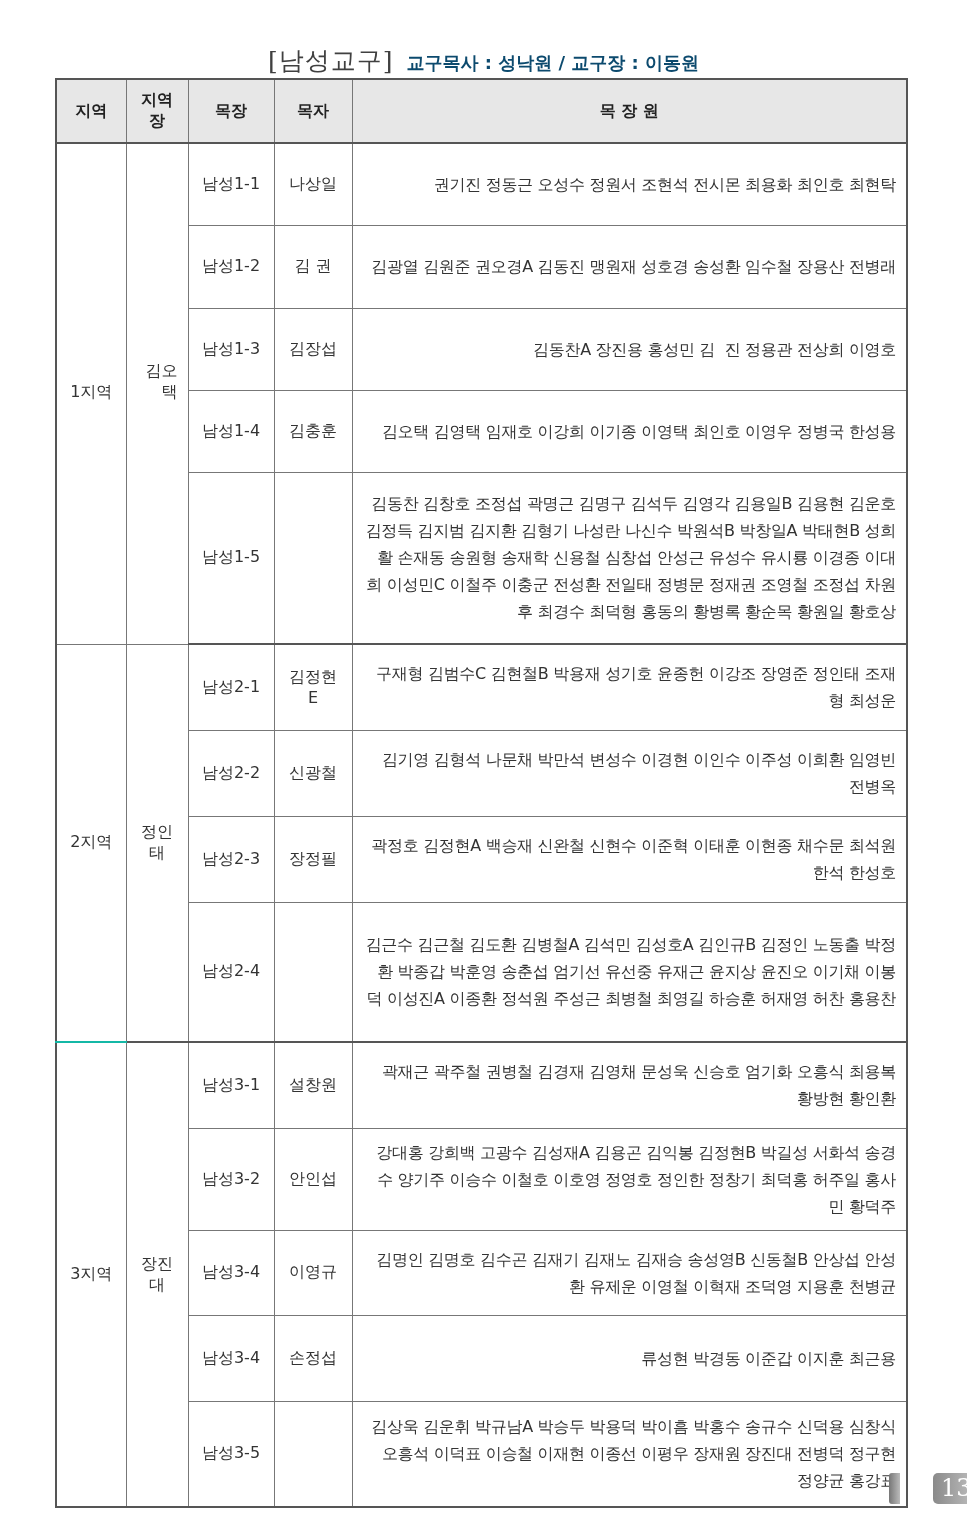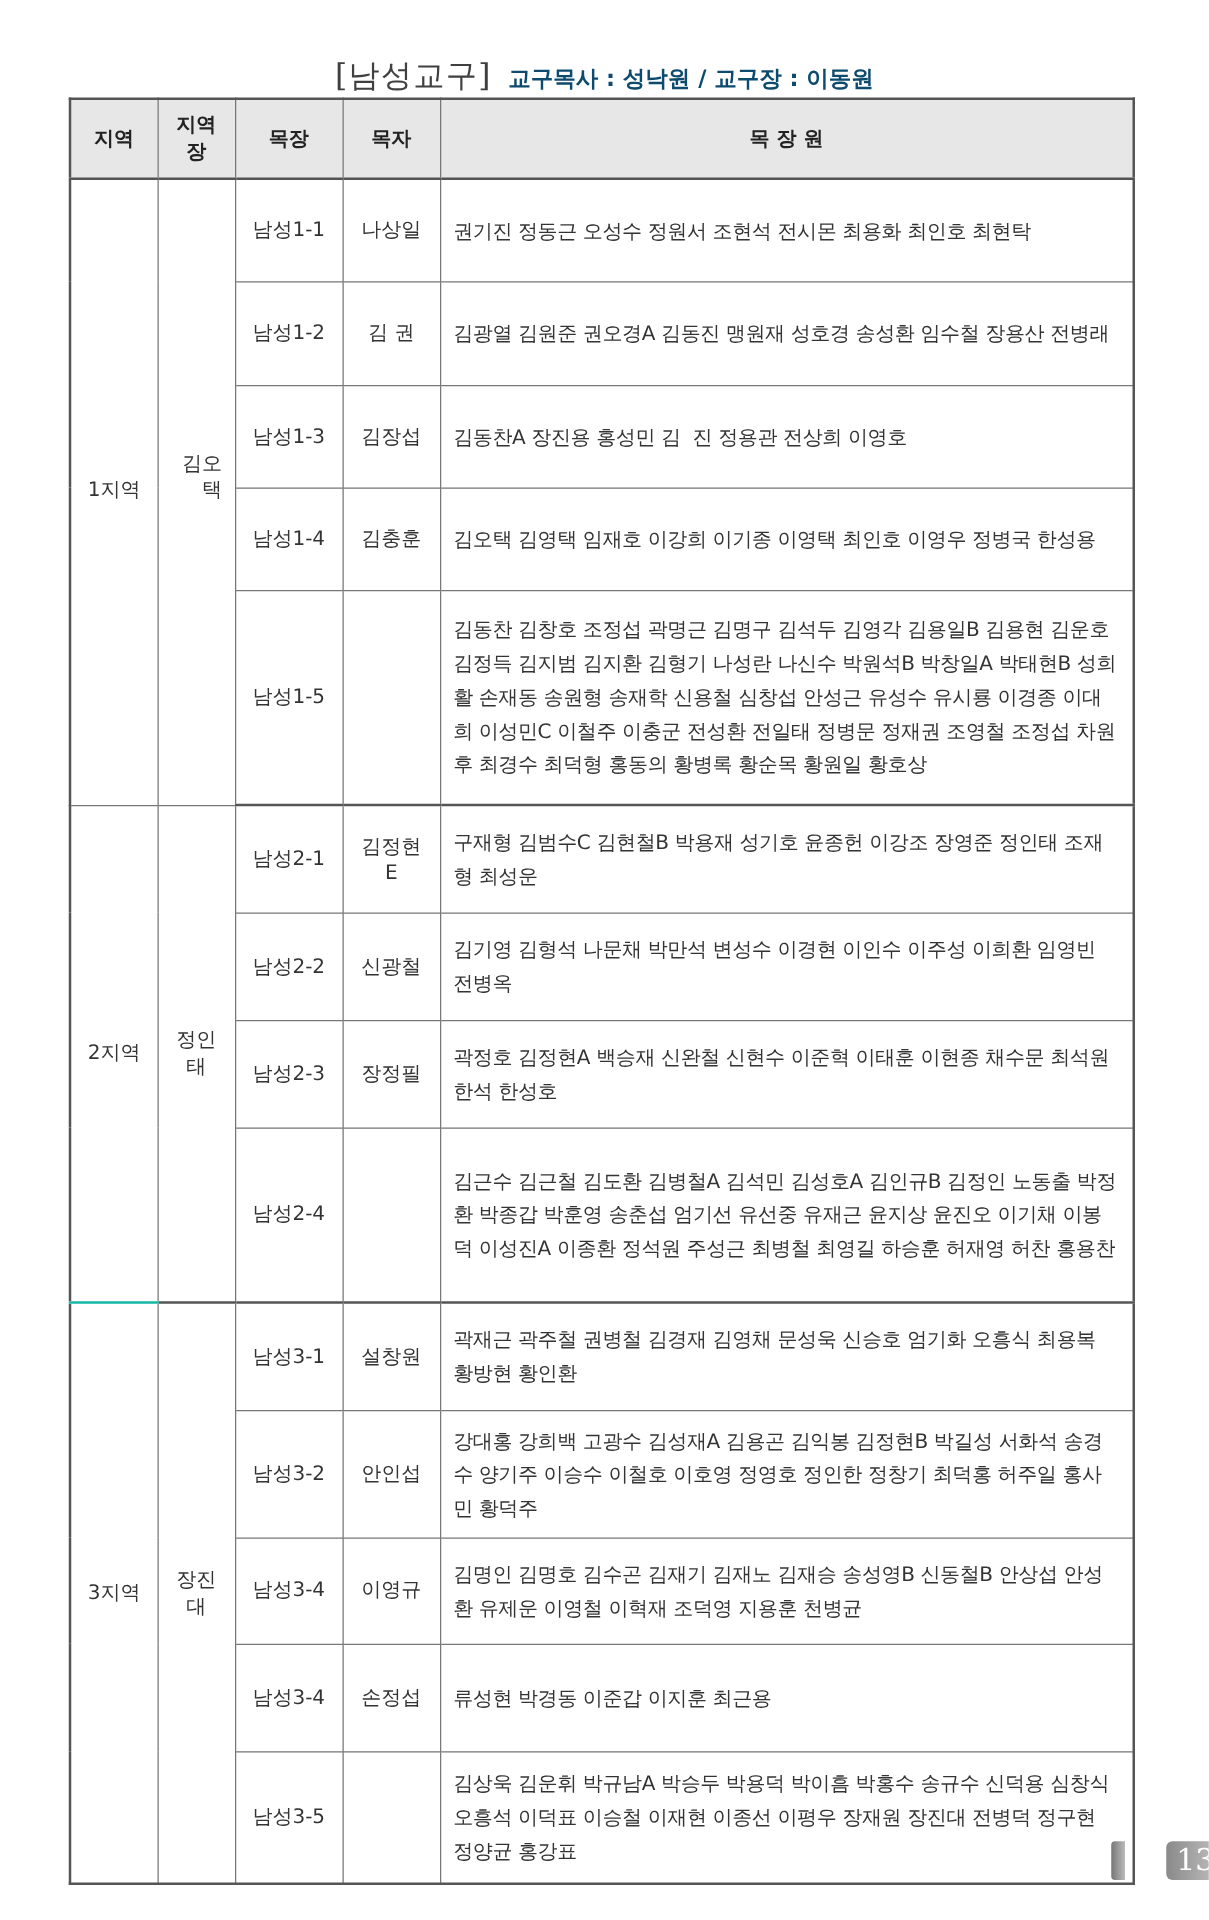--- a/index.html
+++ b/index.html
@@ -6,21 +6,21 @@
   body { width:967px; height:1536px; position:relative; overflow:hidden;
          font-family:"DejaVu Sans","Liberation Sans",sans-serif; color:#333; }
   .title { position:absolute; top:44px; left:0; width:967px; text-align:center; white-space:nowrap; }
   .title .big { font-family:"DejaVu Serif","Liberation Serif",serif; font-size:25px; font-weight:normal; color:#404040; letter-spacing:1px; }
   .title .sub { font-size:18px; font-weight:bold; color:#0c4a6e; margin-left:8px; }
   table.roster { position:absolute; left:55px; top:78px; width:851px; border-collapse:collapse; table-layout:fixed;
                  border:2px solid #555; }
   table.roster th, table.roster td { border:1px solid #777; font-size:16px; color:#333; padding:10px; }
   table.roster th { background:#e7e7e7; height:29px; font-weight:bold; font-size:16px; color:#222; text-align:center; border-bottom:2px solid #555; }
   td.region, td.leader, td.group, td.pastor { text-align:center; vertical-align:middle; }
-  td.members { text-align:left; vertical-align:middle; padding:0 10px 0 15px; line-height:27px; letter-spacing:-0.3px; }
+  td.members { text-align:right; vertical-align:middle; padding:0 10px 0 15px; line-height:27px; letter-spacing:-0.3px; }
   tr.sec-end td { border-bottom:2px solid #555; }
   td.region.r1 { vertical-align:top;text-align:right; }
   .r1wrap { height:249px; display:flex; align-items:flex-end; justify-content:center; }
   .pagenum { position:absolute; left:889px; top:1473px; height:31px; display:flex;gap:29px; }
   .pagenum .bar { width:11px; height:31px; background:linear-gradient(90deg,#777,#bbb); border-radius:3px 0 0 3px; }
   .pagenum .num { margin-left:4px; width:63px; height:31px; background:linear-gradient(90deg,#8a8a8a,#d8d8d8);
                   border-radius:5px 0 0 5px; color:#fff; font-family:"DejaVu Serif","Liberation Serif",serif;
                   font-size:24px; line-height:31px; padding-left:8px; box-sizing:border-box; }
 </style>
 </head>

